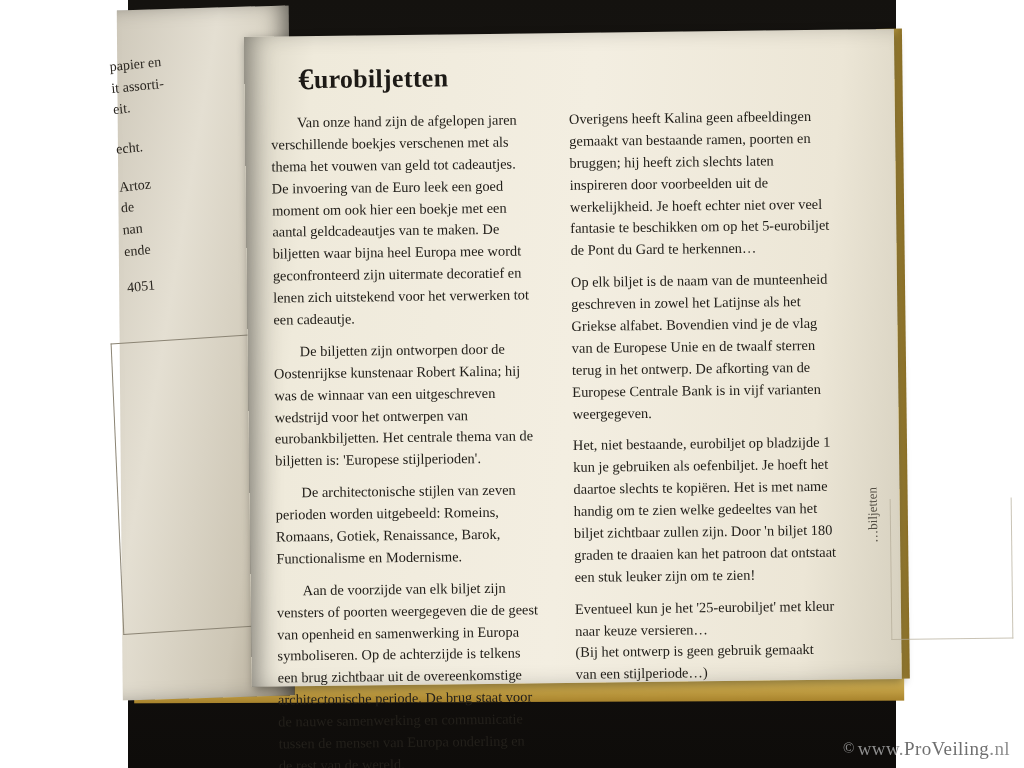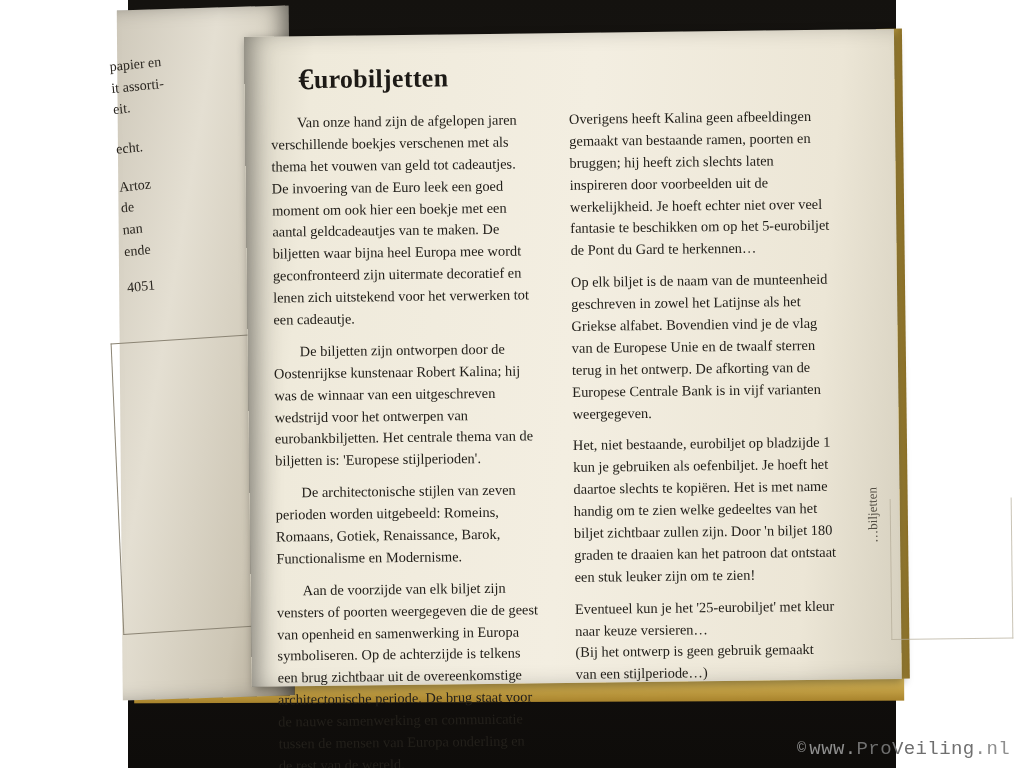--- a/index.html
+++ b/index.html
@@ -172,21 +172,21 @@
     border: 1px solid #b3ab97;
     border-top: none;
     opacity: 0.7;
   }
 
   
   .watermark {
     position: absolute;
     right: 14px;
     bottom: 8px;
-    font-family: Liberation Mono, monospace;
+    font-family: Liberation Serif, serif;
     font-size: 19px;
     color: #8e8e8e;
     letter-spacing: 0.4px;
     white-space: nowrap;
   }
   .watermark .c {
     font-size: 15px;
     vertical-align: 2px;
     margin-right: 3px;
   }

